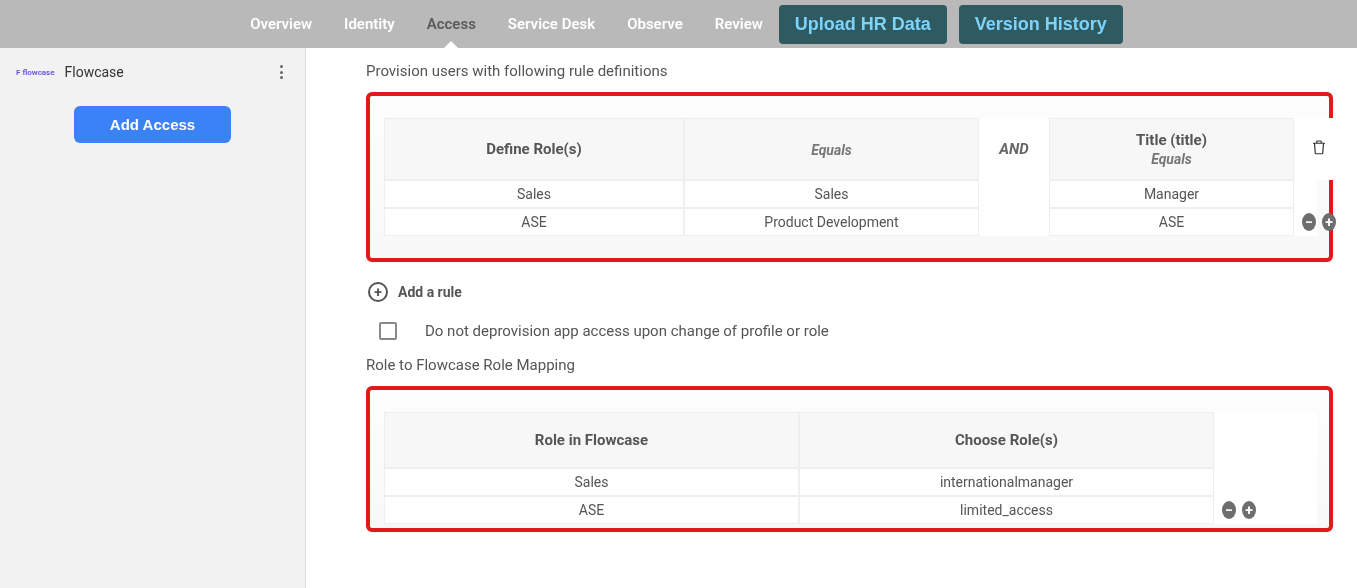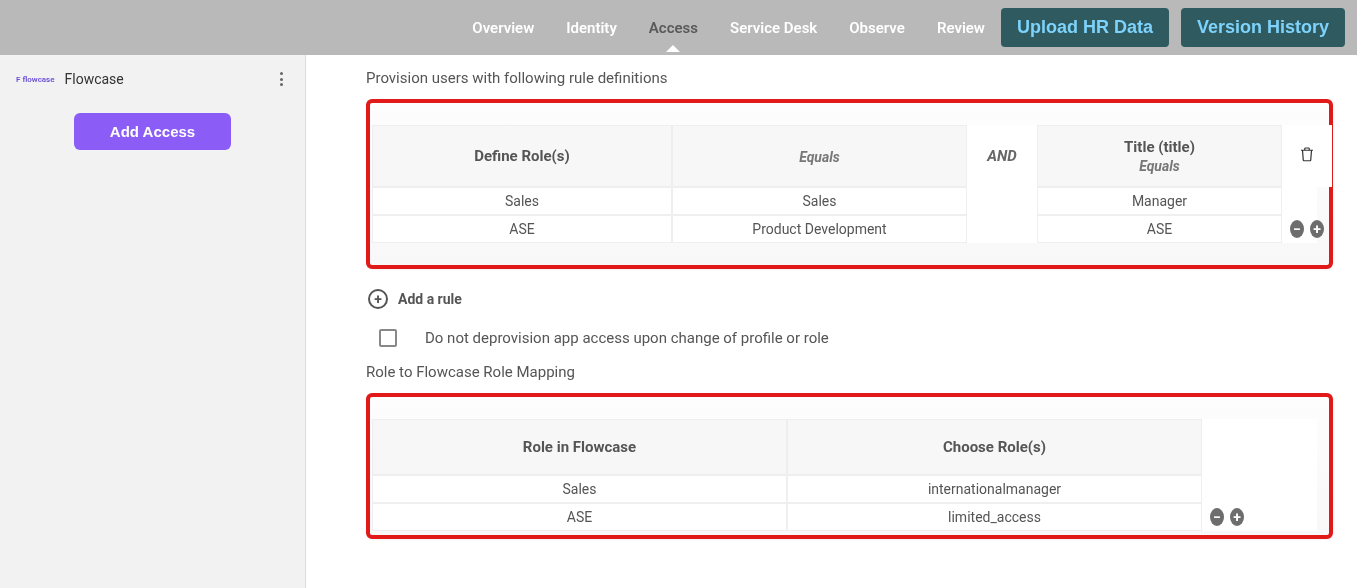--- a/index.html
+++ b/index.html
@@ -6,25 +6,25 @@
   body {
     font-family: -apple-system, BlinkMacSystemFont, "Segoe UI", Roboto, Arial, sans-serif;
     background: #fff;
     color: #333;
     width: 1357px;
     height: 588px;
     overflow: hidden;
   }
   
   .topnav {
-    height: 55px;
+    height: 48px;
     background: #b9b9b9;
     display: flex;
     align-items: center;
-    justify-content: flex-end;
+    justify-content: center;
     padding: 0 12px;
   }
   .nav-left { display: flex; align-items: center; }
   .nav-item {
     color: #fff;
     font-weight: 600;
     font-size: 15px;
     padding: 0 16px;
     height: 48px;
     line-height: 48px;
@@ -77,21 +77,21 @@
     font-weight: 600;
   }
   .app-name { font-size: 14px; color: #333; }
   .kebab {
     width: 16px; height: 20px; display: flex; flex-direction: column;
     justify-content: space-between; align-items: center; cursor: pointer;
     padding: 3px 0;
   }
   .kebab span { width: 3px; height: 3px; background: #666; border-radius: 50%; }
   .add-access-btn {
-    background: #8b5cf6;
+    background: #3b82f6;
     color: #fff;
     border: none;
     border-radius: 6px;
     padding: 10px 36px;
     font-weight: 600;
     font-size: 15px;
     cursor: pointer;
     margin-top: 10px;
   }
 
@@ -99,21 +99,21 @@
     flex: 1;
     padding: 14px 24px 0 60px;
     overflow-y: auto;
     position: relative;
   }
 
   .section-text { font-size: 15px; color: #555; margin-bottom: 12px; }
 
   .redbox {
     border: 4px solid #e11919;
-    padding: 22px 12px 22px 2px;
+    padding: 22px 12px 22px 14px;
     background: linear-gradient(180deg,#fdfdfd,#f8f8f8);
     border-radius: 6px;
     margin-bottom: 20px;
     box-shadow: 0 1px 2px rgba(0,0,0,0.05);
   }
 
   .rules-table {
     display: grid;
     grid-template-columns: 300px 295px 70px 245px 50px;
     align-items: stretch;

